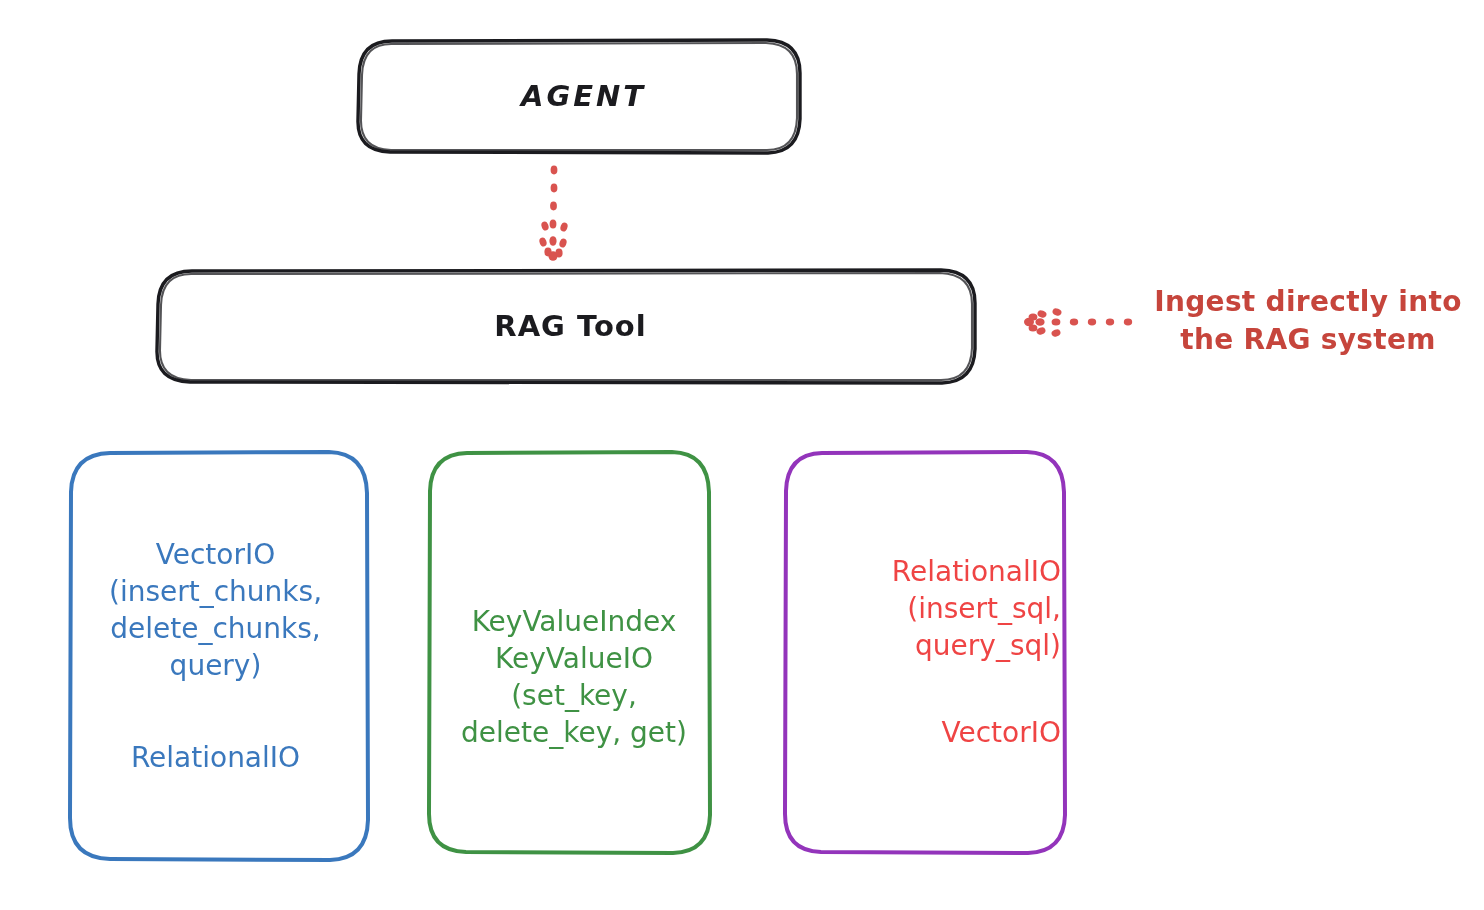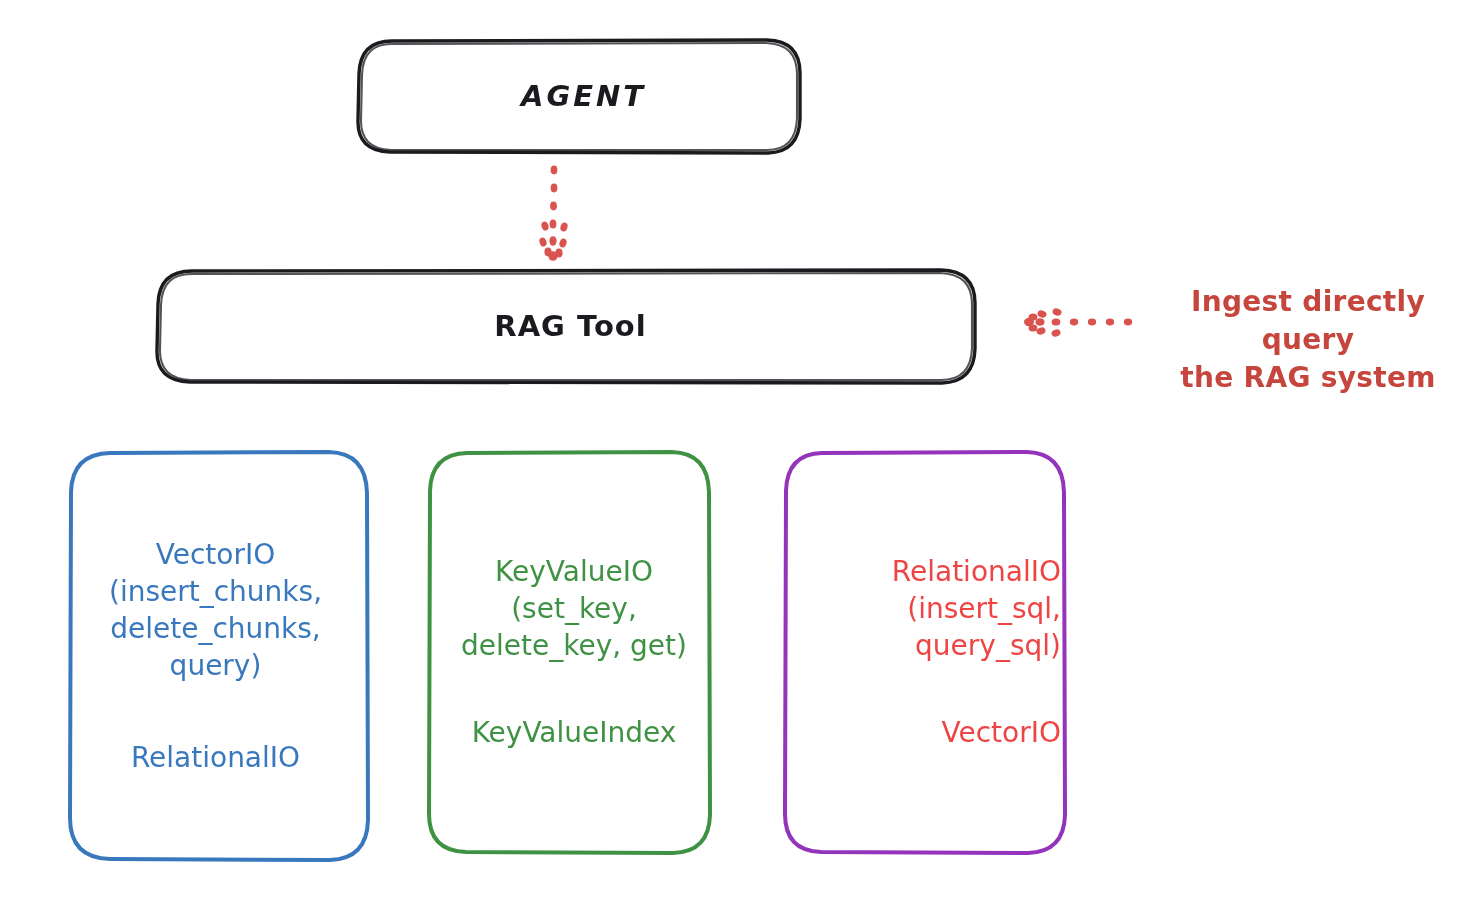--- a/index.html
+++ b/index.html
@@ -210,30 +210,30 @@
     <div class="store-text store-api">VectorIO
 (insert_chunks,
 delete_chunks,
 query)</div>
     <div class="store-text store-index">RelationalIO</div>
   </div>
 </div>
 
 <div class="node" id="kv-box">
   <div class="store-inner">
+    <div class="store-text store-index">KeyValueIndex</div>
     <div class="store-text store-api">KeyValueIO
 (set_key,
 delete_key, get)</div>
-    <div class="store-text store-index">KeyValueIndex</div>
   </div>
 </div>
 
 <div class="node" id="rel-box">
   <div class="store-inner">
     <div class="store-text store-api">RelationalIO
 (insert_sql,
 query_sql)</div>
     <div class="store-text store-index">VectorIO</div>
   </div>
 </div>
 
-<div id="ingest-note">Ingest directly query
+<div id="ingest-note">Ingest directly into
 the RAG system</div>
 
 </body></html>

